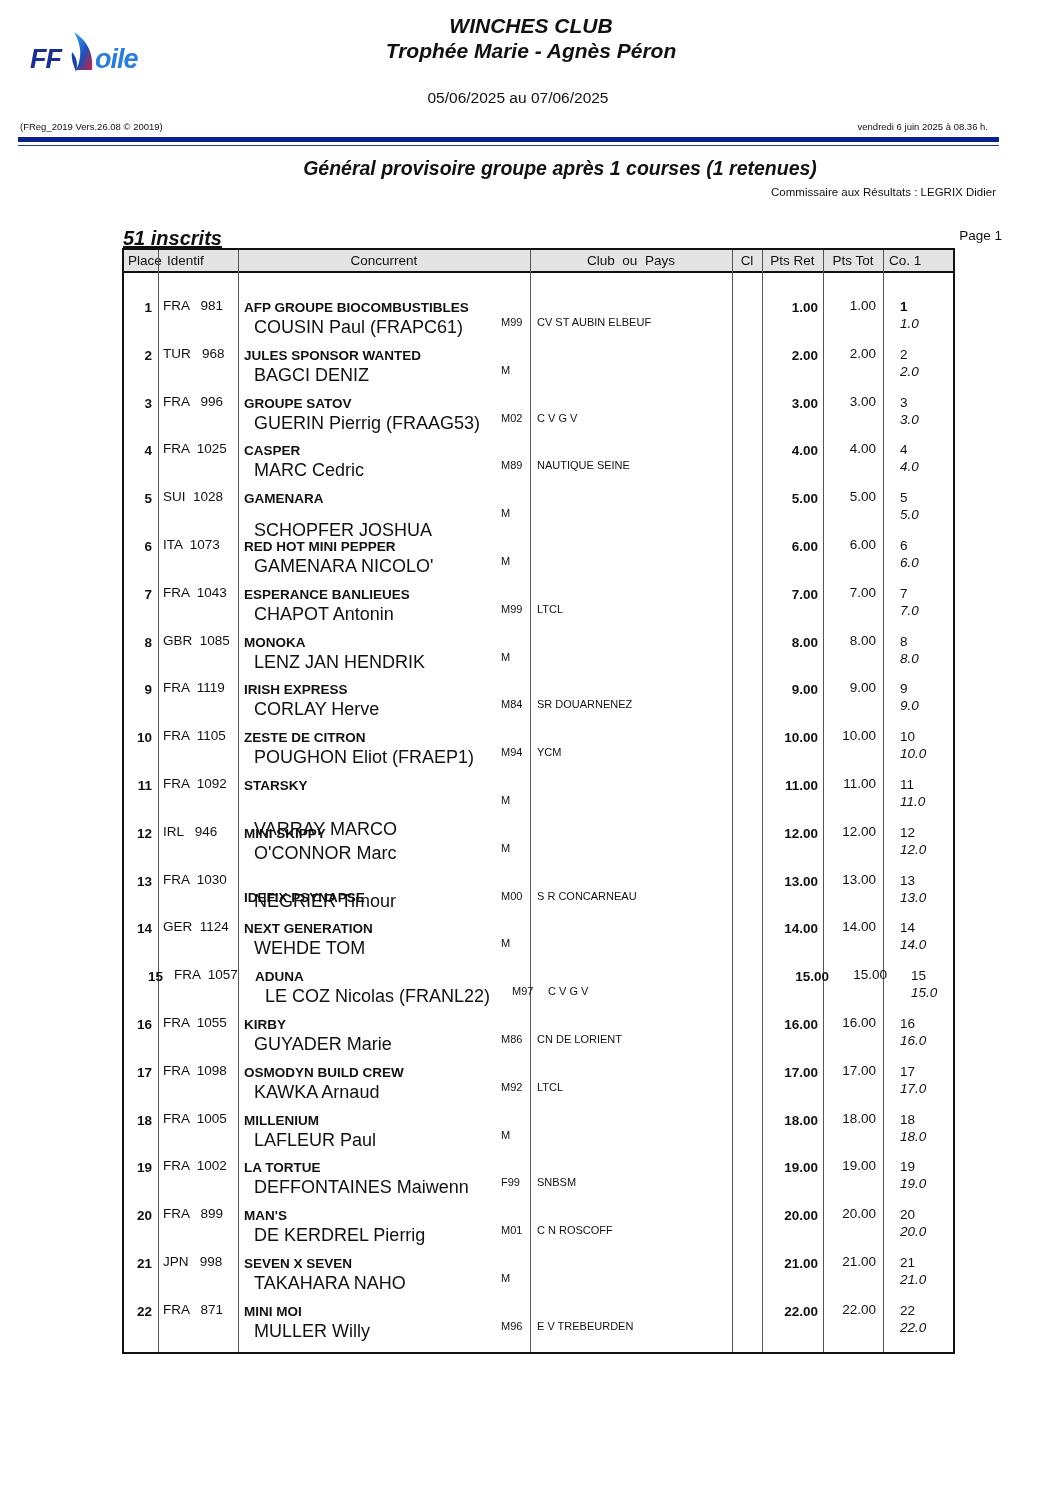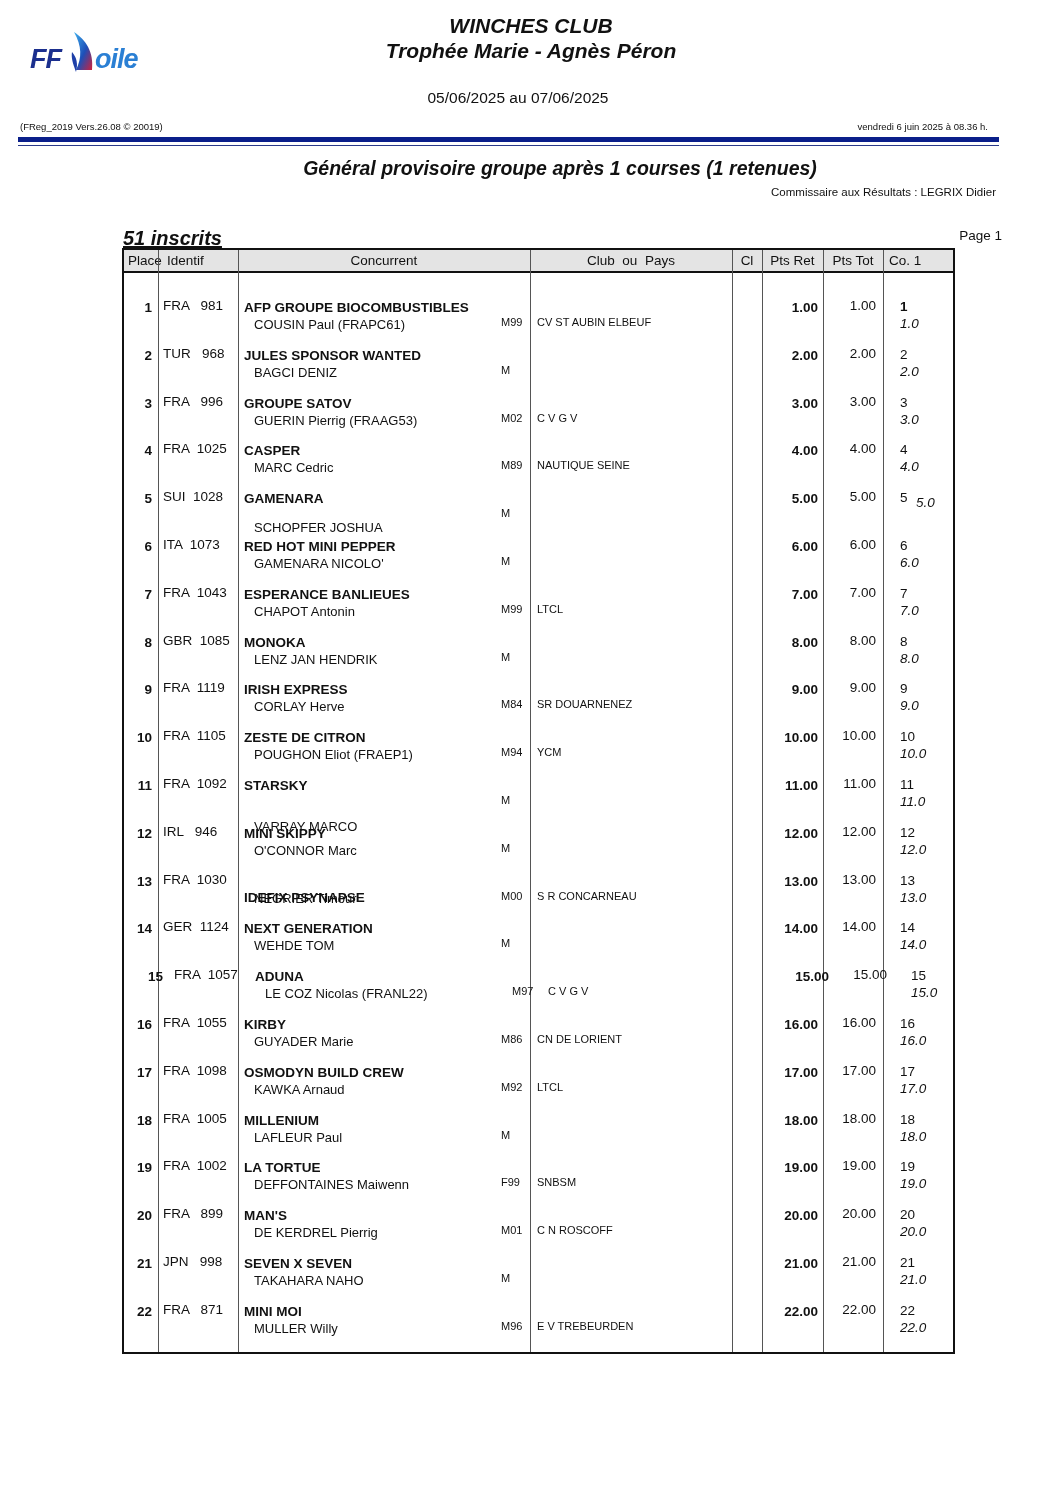--- a/index.html
+++ b/index.html
@@ -27,21 +27,21 @@
 
   
   .tbl { left: 122px; top: 248px; width: 833px; height: 1106px; border: 2px solid #111; box-sizing: border-box; }
   .thead { position: absolute; left: 0; top: 0; width: 100%; height: 23px; background: #e4e4e4; border-bottom: 2px solid #111; box-sizing: border-box; }
   .vline { position: absolute; top: 0; bottom: 0; width: 1px; background: #555; }
   .hcell { position: absolute; top: 3px; font-size: 13.5px; white-space: nowrap; }
   .cell { position: absolute; white-space: nowrap; }
   .place { font-weight: bold; font-size: 13.5px; text-align: right; width: 28px; }
   .ident { font-size: 13.5px; }
   .boat { font-weight: bold; font-size: 13.5px; }
-  .skipper { font-size: 13px; }
+  .skipper { font-size: 18px; }
   .cat { font-size: 11px; }
   .club { font-size: 11px; }
   .ptsret { font-weight: bold; font-size: 13.5px; text-align: right; width: 56px; }
   .ptstot { font-size: 13.5px; text-align: right; width: 56px; }
   .co1 { font-size: 13.5px; }
   .co1.bold { font-weight: bold; }
   .co1i { font-size: 13.5px; font-style: italic; }
 </style>
 </head>
 <body>
@@ -145,21 +145,21 @@
       <div class="cell" style="left: 0px; top: 239.2px; width: 829px; height: 44px;">
         <span class="cell place" style="left: 0px; top: 2px;">5</span>
         <span class="cell ident" style="left: 39px; top: 0px; white-space: pre;">SUI  1028</span>
         <span class="cell boat" style="left: 120px; top: 2px;">GAMENARA</span>
         <span class="cell skipper" style="left: 130px; top: 19px; margin-top: 12px;">SCHOPFER JOSHUA</span>
         <span class="cell cat" style="left: 377px; top: 18px;">M</span>
         <span class="cell club" style="left: 413px; top: 18px;"></span>
         <span class="cell ptsret" style="left: 638px; top: 2px;">5.00</span>
         <span class="cell ptstot" style="left: 696px; top: 0px;">5.00</span>
         <span class="cell co1" style="left: 776px; top: 1px;">5</span>
-        <span class="cell co1i" style="left: 776px; top: 6px; margin-left: 16px;">5.0</span>
+        <span class="cell co1i" style="left: 776px; top: 18px;">5.0</span>
       </div>
       <div class="cell" style="left: 0px; top: 287px; width: 829px; height: 44px;">
         <span class="cell place" style="left: 0px; top: 2px;">6</span>
         <span class="cell ident" style="left: 39px; top: 0px; white-space: pre;">ITA  1073</span>
         <span class="cell boat" style="left: 120px; top: 2px;">RED HOT MINI PEPPER</span>
         <span class="cell skipper" style="left: 130px; top: 19px;">GAMENARA NICOLO'</span>
         <span class="cell cat" style="left: 377px; top: 18px;">M</span>
         <span class="cell club" style="left: 413px; top: 18px;"></span>
         <span class="cell ptsret" style="left: 638px; top: 2px;">6.00</span>
         <span class="cell ptstot" style="left: 696px; top: 0px;">6.00</span>

